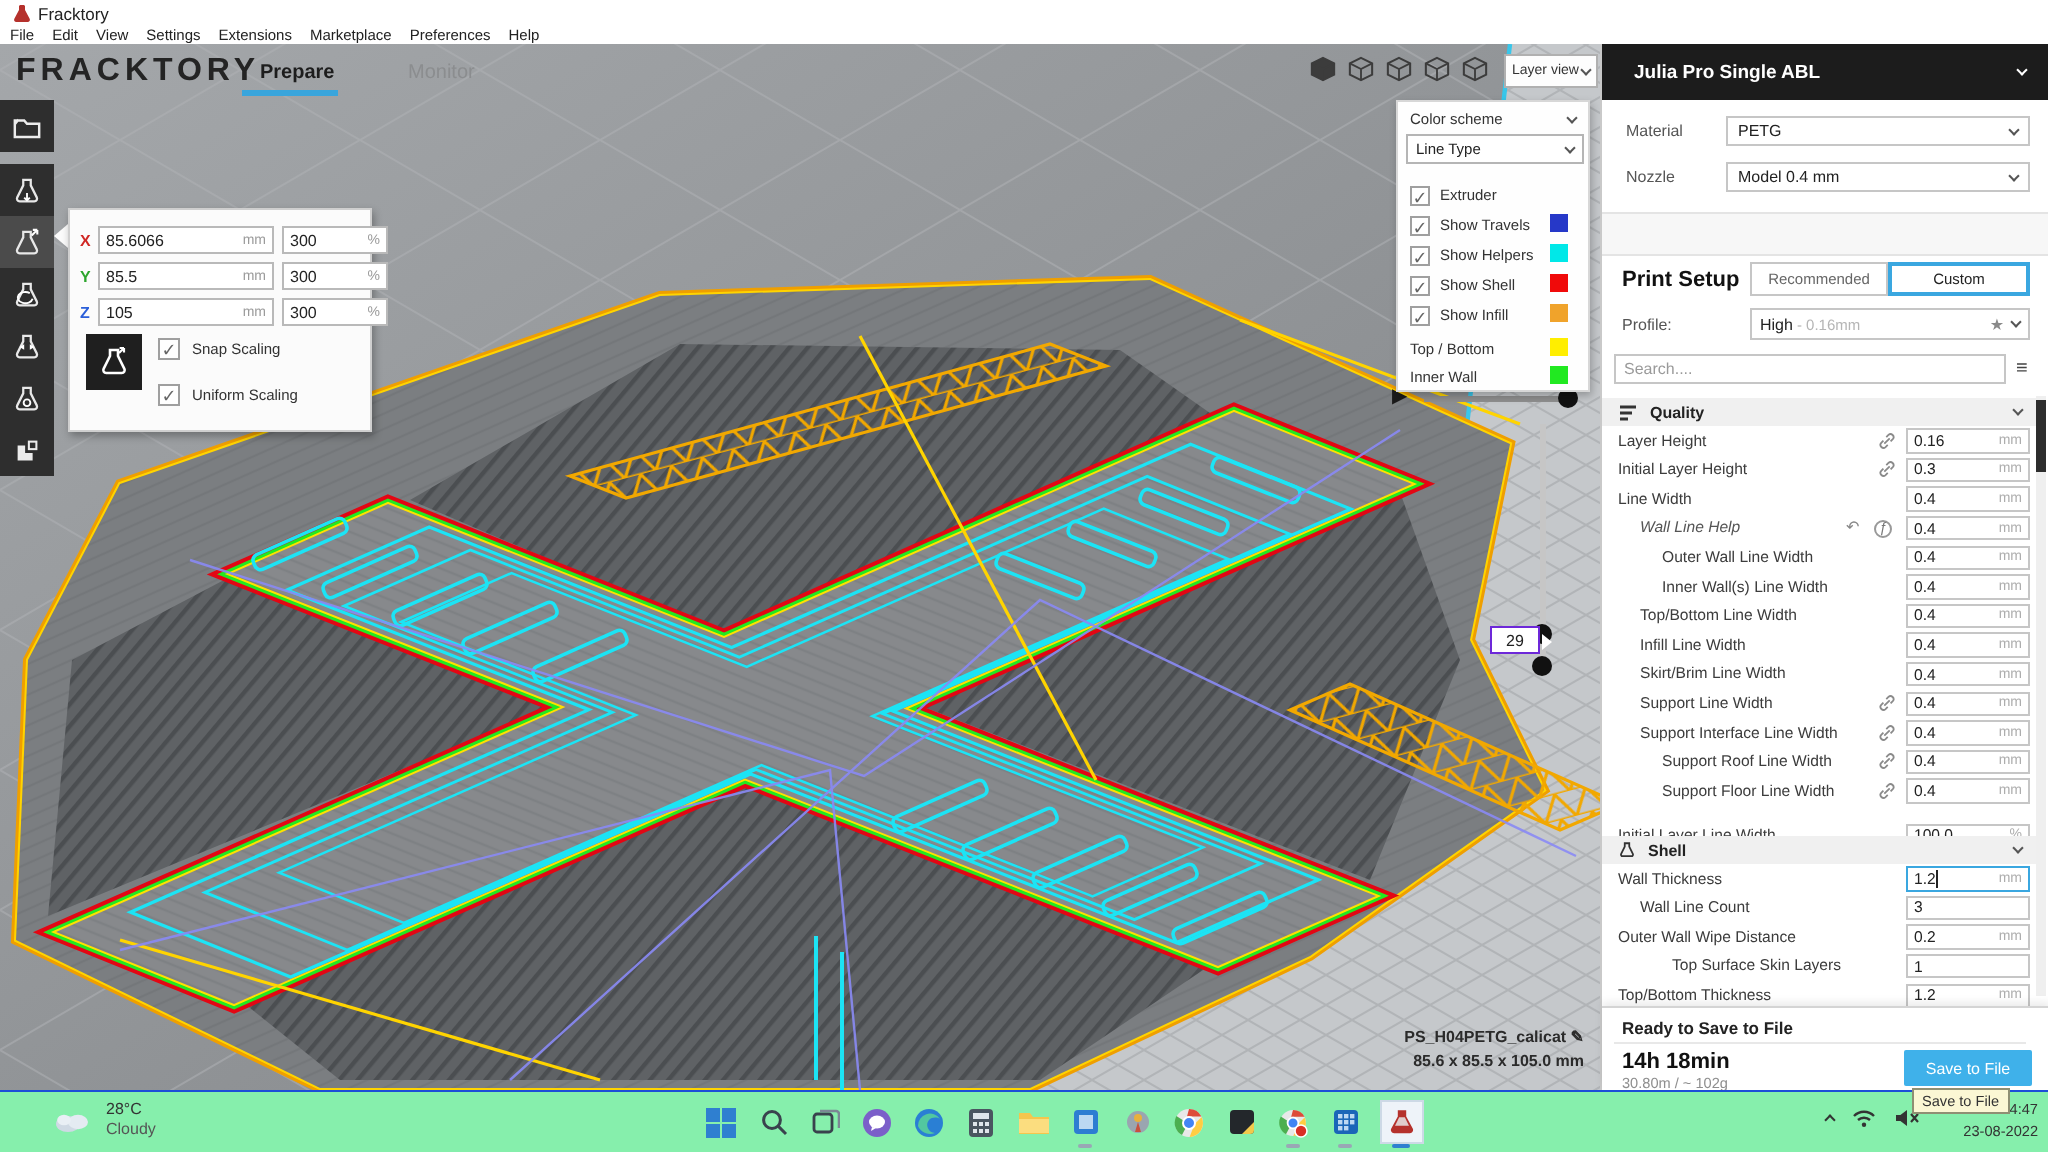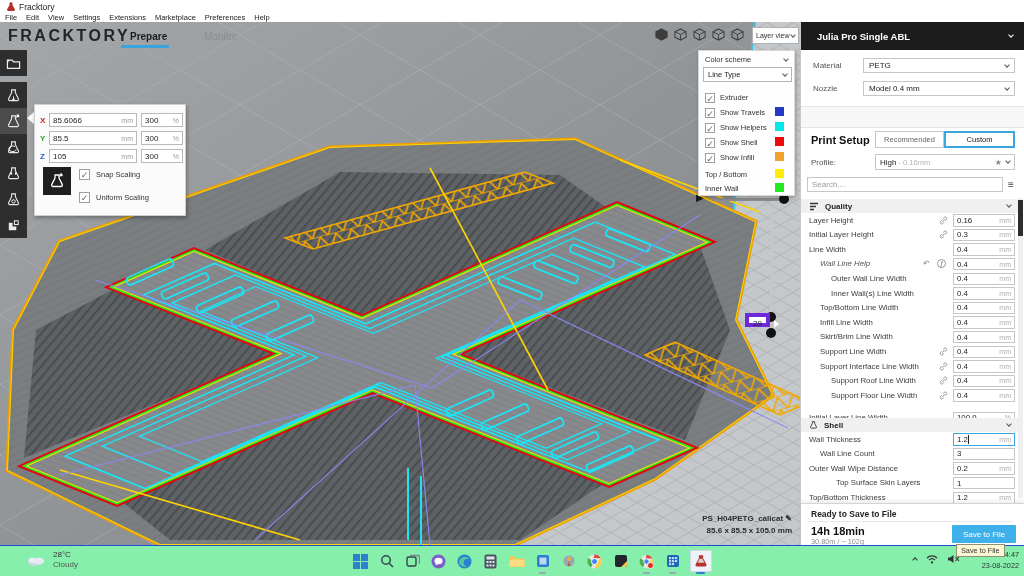--- a/index.html
+++ b/index.html
@@ -38,41 +38,41 @@
   .toolcell.gap { margin-top:6px; }
   .tool-arrow { position:absolute; left:27px; top:112px; width:0; height:0; border-top:6px solid transparent; border-bottom:6px solid transparent; border-right:7px solid #fbfbfb; z-index:11; }
 
   
   #scalepanel { left:34px; top:104px; width:152px; height:112px; background:#fbfbfb; border:1px solid #cfcfcf; box-shadow:1px 2px 4px rgba(0,0,0,.3); z-index:12; }
   .ax-row { position:absolute; left:0; height:14px; width:100%; }
   .ax-lab { position:absolute; left:5px; top:3px; font-weight:bold; font-size:8px; }
   .ax-box { position:absolute; top:0; height:14px; background:#fff; border:1px solid #b9b9b9; font-size:8px; display:flex; align-items:center; justify-content:space-between; padding:0 3px; }
   .ax-box .unit { color:#9a9a9a; font-size:7px; }
   .ax-box.v { left:14px; width:88px; }
-  .ax-box.p { left:106px; width:42px;align-items:center; }
+  .ax-box.p { left:106px; width:53px;align-items:center; }
   #scale-icon { position:absolute; left:8px; top:62px; width:28px; height:28px; background:#1f1f1f; display:flex; align-items:center; justify-content:center; }
   .cbrow { position:absolute; left:44px; display:flex; gap:6px; align-items:center; font-size:7.5px; color:#333; }
   .cb { width:11px; height:11px; background:#fff; border:1px solid #9f9f9f; font-size:9px; line-height:10px; text-align:center; color:#666; flex:0 0 auto; }
 
   
   #colorpanel { left:698px; top:50px; width:97px; height:146px; background:#fefefe; border:1px solid #d7d7d7; box-shadow:1px 2px 4px rgba(0,0,0,.25); z-index:12; }
   #colorpanel .hdr { position:absolute; left:6px; top:4px; right:6px; font-size:7.5px; color:#333; display:flex; justify-content:space-between; align-items:center; }
   #dd-linetype { position:absolute; left:4px; top:16px; width:89px; height:15px; border:1px solid #b5b5b5; background:#fff; font-size:7.5px; display:flex; align-items:center; justify-content:space-between; padding:0 4px; }
   .tog { position:absolute; left:6px; height:13px; display:flex; align-items:center; gap:5px; font-size:7.5px; color:#333; }
   .tog .cb { width:10px; height:10px; }
   .swatch { position:absolute; width:9px; height:9px; }
 
   
   #playbtn { left:696px; top:192px; z-index:9; font-size:10px; color:#1a1a1a; }
   #hslider { left:712px; top:198px; width:76px; height:2.5px; background:#8f8f8f; z-index:9; }
   #hknob { left:779px; top:194px; width:10px; height:10px; border-radius:50%; background:#111; z-index:9; }
   #vslider { left:770px; top:212px; width:3px; height:126px; background:#c6c6c6; z-index:9; }
   #vknob1 { left:766px; top:312px; width:10px; height:10px; border-radius:50%; background:#111; z-index:9; }
   #vknob2 { left:766px; top:328px; width:10px; height:10px; border-radius:50%; background:#111; z-index:9; }
-  #layertag { left:745px; top:313px; width:25px; height:14px; background:#fff; border:4px solid #6d28d9; z-index:10; font-size:8px; text-align:center; line-height:13px; }
+  #layertag { left:745px; top:313px; width:25px; height:14px; background:#fff; border:1px solid #6d28d9; z-index:10; font-size:8px; text-align:center; line-height:13px; }
   #layertag:after { content:""; position:absolute; left:25px; top:2.5px; border-top:4px solid transparent; border-bottom:4px solid transparent; border-left:5px solid #fff; }
 
   #modelinfo { right:232px; top:514px; z-index:9; text-align:right; }
   #modelinfo .nm { font-size:8px; font-weight:bold; color:#2b2b2b; }
   #modelinfo .dim { font-size:8px; font-weight:bold; color:#2b2b2b; margin-top:3px; }
 
   
   #rpanel { left:800px; top:22px; width:224px; height:523px; background:#fff; z-index:20; border-left:1px solid #c9c9c9; }
   #machine-hdr { position:absolute; left:0; top:0; width:224px; height:28px; background:#1c1c1c; color:#fff; display:flex; align-items:center; justify-content:space-between; padding:0 12px 0 16px; font-size:9.5px; font-weight:bold; }
   .sel-row { position:absolute; left:0; width:224px; height:15px; }

